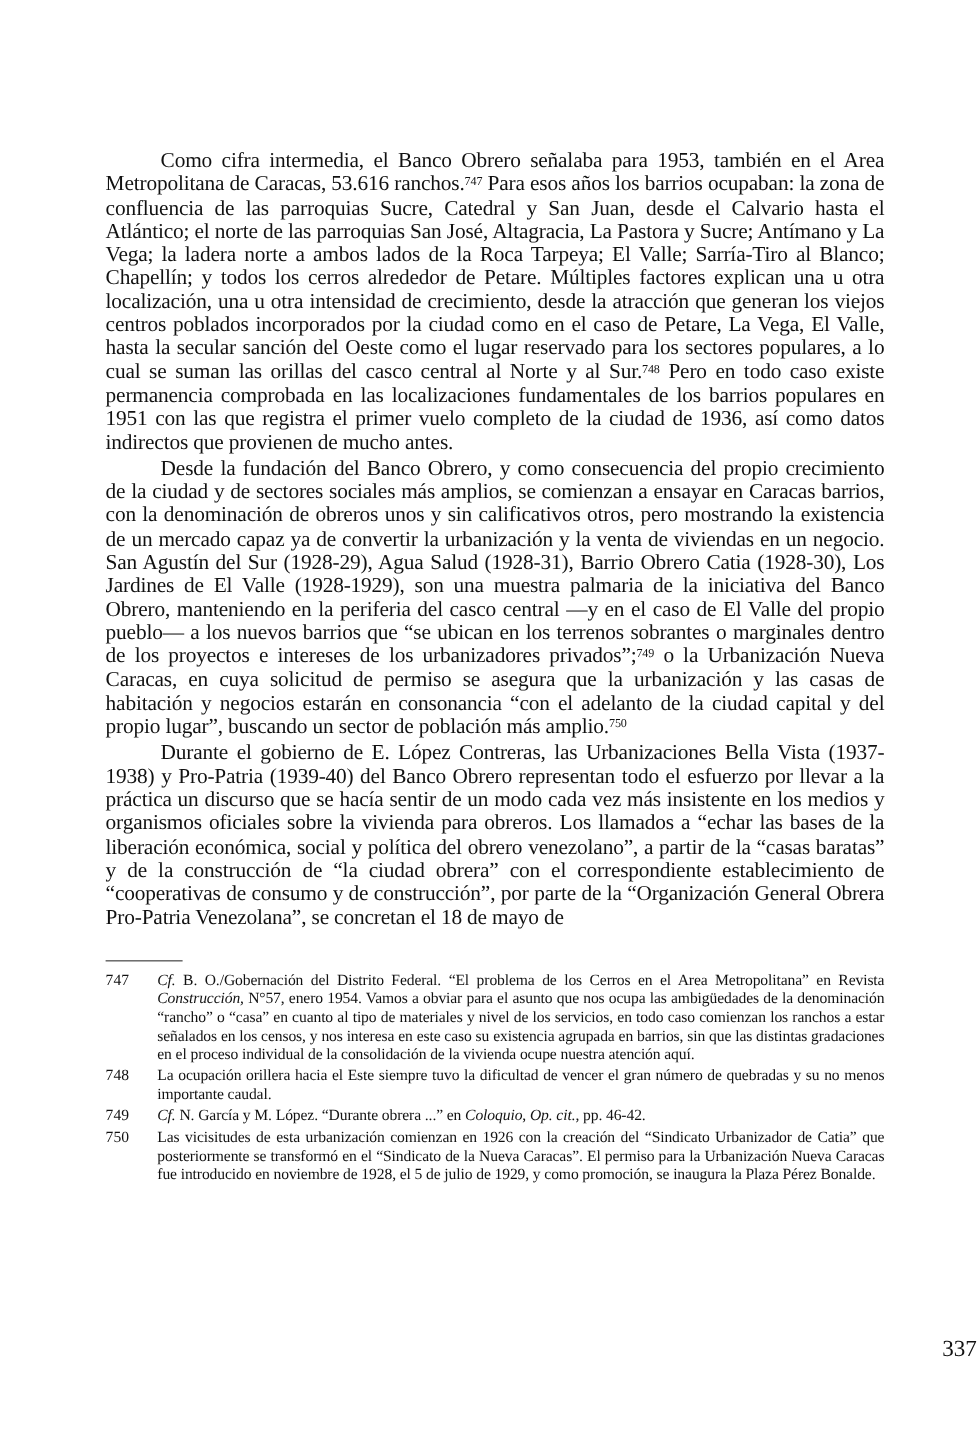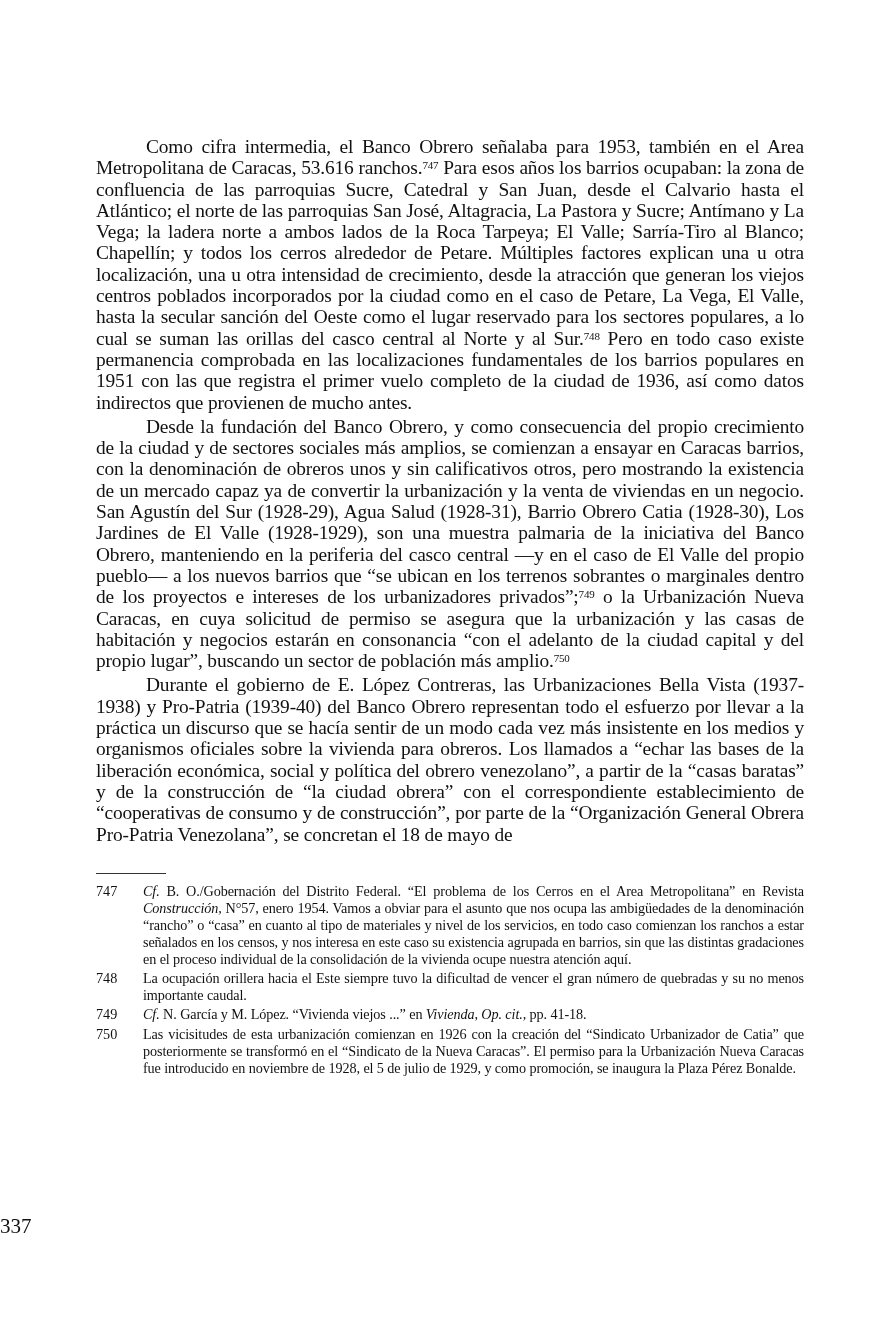--- a/index.html
+++ b/index.html
@@ -14,21 +14,21 @@
     text-indent: 50px;
     letter-spacing: -0.15px;
   }
   sup.fn { font-size: 11px; vertical-align: 5px; line-height: 0; }
   .rule { width: 70px; height: 0; border-top: 1.4px solid #333; margin: 28px 0 9px 0; }
   .notes { font-family: "Liberation Serif", serif; font-size: 14.2px; line-height: 17.1px; }
   .note { display: flex; margin-bottom: 2px; }
   .note-num { width: 47px; flex: none; }
   .note-text { flex: 1; text-align: justify; letter-spacing: -0.1px; }
   .page-number {
-    position: absolute; left: 0; width: 888px; top: 1214px; text-align: left;
+    position: absolute; left: 0; width: 888px; top: 1214px; text-align: right;
     font-family: "Liberation Serif", serif; font-size: 21px;
   }
 </style>
 </head>
 <body>
 
 <div class="page">
   <div id="body-text">
       <p class="para"><span>Como cifra intermedia, el Banco Obrero señalaba para 1953, también en el Area Metropolitana de Caracas, 53.616 ranchos.</span><sup class="fn">747</sup><span> Para esos años los barrios ocupaban: la zona de confluencia de las parroquias Sucre, Catedral y San Juan, desde el Calvario hasta el Atlántico; el norte de las parroquias San José, Altagracia, La Pastora y Sucre; Antímano y La Vega;  la ladera norte a ambos lados de la Roca Tarpeya; El Valle; Sarría-Tiro al Blanco; Chapellín; y todos los cerros alrededor de Petare. Múltiples factores explican una u otra localización, una u otra intensidad de crecimiento, desde la atracción que generan los viejos centros poblados incorporados por la ciudad como en el caso de Petare, La Vega, El Valle, hasta la secular sanción del Oeste como el lugar reservado para los sectores populares,  a lo cual se suman las orillas del casco central al Norte y  al Sur.</span><sup class="fn">748</sup><span> Pero en todo caso existe permanencia comprobada en las localizaciones fundamentales de los barrios populares en 1951 con las que registra el primer vuelo completo de la ciudad de 1936, así como datos indirectos que provienen de mucho antes.</span></p>
       <p class="para"><span>Desde la fundación del Banco Obrero, y como consecuencia del propio crecimiento de la ciudad y de sectores sociales más amplios, se comienzan a ensayar en Caracas barrios, con la denominación de obreros unos y sin calificativos otros, pero mostrando la existencia de un mercado capaz ya de convertir  la urbanización y la venta de viviendas en un negocio. San Agustín del Sur (1928-29), Agua Salud (1928-31), Barrio Obrero Catia (1928-30), Los Jardines de El Valle (1928-1929),  son una muestra palmaria de la iniciativa del Banco Obrero, manteniendo en la periferia del casco central —y en el caso de El Valle del propio pueblo— a los nuevos barrios  que “se ubican en los terrenos sobrantes o marginales  dentro de los proyectos e intereses de los urbanizadores privados”;</span><sup class="fn">749</sup><span> o la Urbanización Nueva Caracas, en cuya solicitud de permiso se asegura que la urbanización y las casas de habitación y negocios estarán en consonancia “con el adelanto de la ciudad capital y del propio lugar”, buscando un sector de población más amplio.</span><sup class="fn">750</sup></p>
@@ -39,21 +39,21 @@
       <div class="note">
         <div class="note-num">747</div>
         <div class="note-text"><i>Cf.</i><span> B. O./Gobernación del Distrito Federal.  “El problema de los Cerros en el Area Metropolitana” en Revista </span><i>Construcción,</i><span> N°57, enero 1954. Vamos a obviar para el asunto que nos ocupa las ambigüedades de la denominación “rancho” o “casa” en cuanto al tipo de materiales y nivel de los servicios,  en todo caso comienzan los ranchos  a estar señalados en los censos, y  nos interesa en este caso  su existencia agrupada en barrios, sin que las distintas gradaciones en el proceso individual de la consolidación de  la vivienda ocupe nuestra atención aquí.</span></div>
       </div>
       <div class="note">
         <div class="note-num">748</div>
         <div class="note-text"><span>La ocupación orillera hacia el Este siempre tuvo la dificultad de vencer el gran número de quebradas y su no menos importante caudal.</span></div>
       </div>
       <div class="note">
         <div class="note-num">749</div>
-        <div class="note-text"><i>Cf.</i><span> N. García y M. López. “Vivienda viejos ...” en </span><i>Vivienda</i><span>, </span><i>Op. cit.,</i><span> pp. 41-18.</span></div>
+        <div class="note-text"><i>Cf.</i><span> N. García y M. López. “Durante obrera ...” en </span><i>Coloquio</i><span>, </span><i>Op. cit.,</i><span> pp. 46-42.</span></div>
       </div>
       <div class="note">
         <div class="note-num">750</div>
         <div class="note-text"><span>Las vicisitudes de esta urbanización comienzan en 1926 con la creación del “Sindicato Urbanizador de Catia” que posteriormente se transformó en el “Sindicato de la Nueva Caracas”.  El permiso para la Urbanización Nueva Caracas fue introducido en noviembre de 1928, el 5 de julio de 1929, y como promoción, se inaugura la Plaza Pérez Bonalde.</span></div>
       </div>
     </div>
 </div>
 <div class="page-number">337</div>
 
 </body></html>

